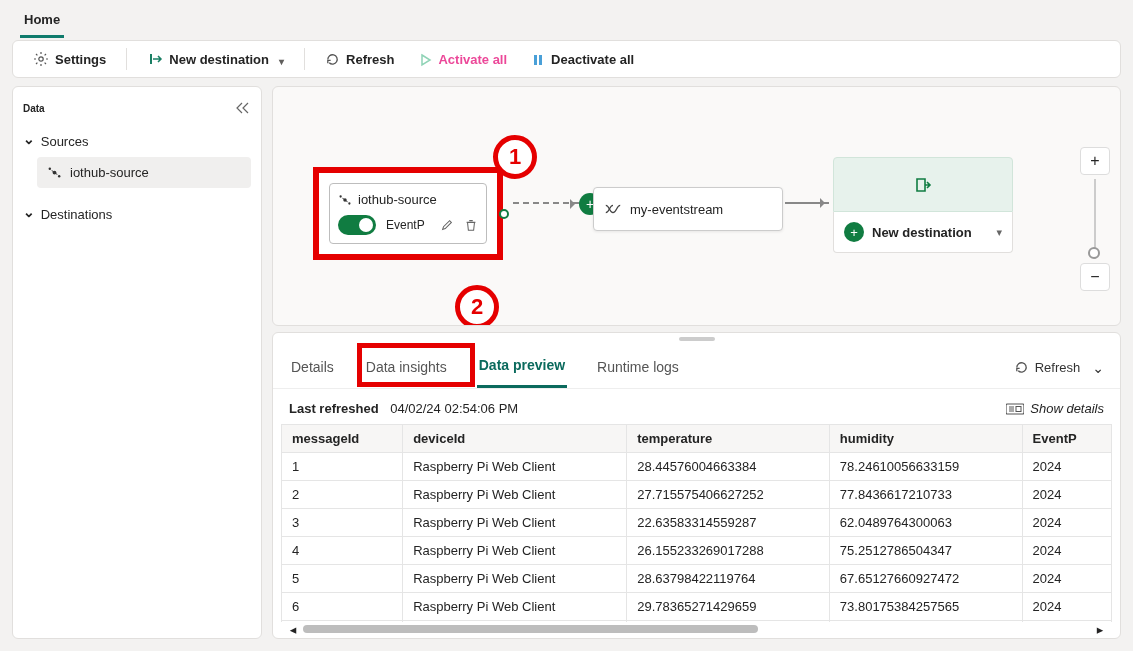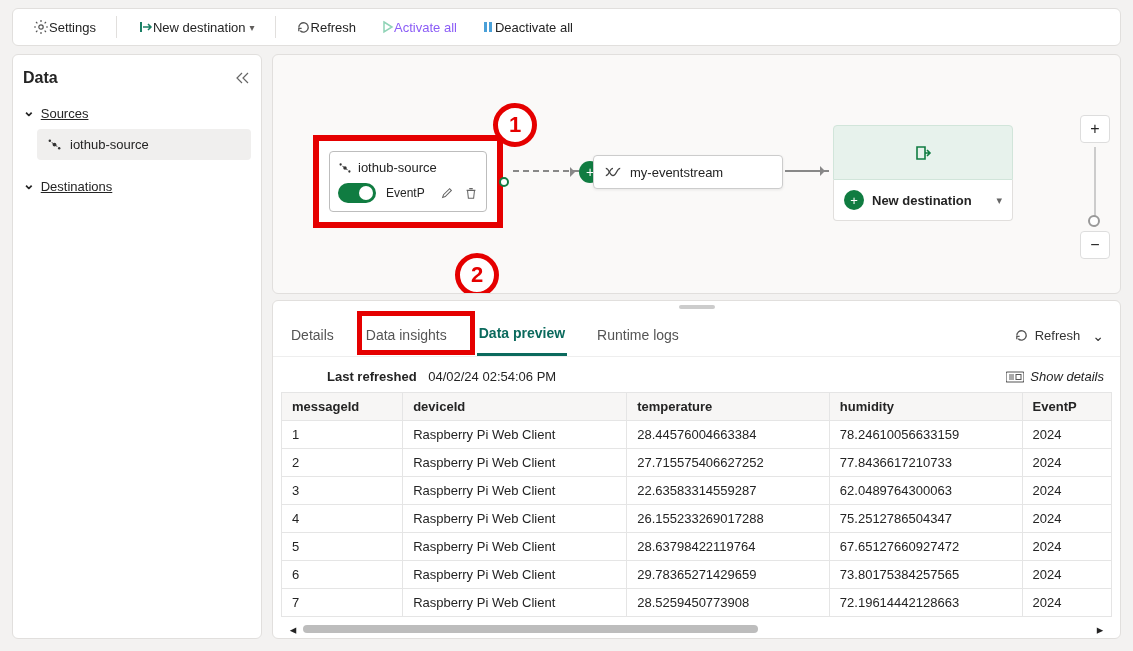--- a/index.html
+++ b/index.html
@@ -3,50 +3,50 @@
 <meta charset="utf-8">
 <style>
 * { box-sizing: border-box; margin: 0; padding: 0; font-family: "Segoe UI", Arial, sans-serif; }
 body { background: #f3f2f1; color: #242424; font-size: 13px; }
 .app { display: flex; flex-direction: column; width: 1133px; height: 651px; background: #f3f2f1; position: relative; padding:6px; }
 
 .tabbar { padding: 0 14px; }
 .tabbar .tab { display: inline-block; padding: 6px 4px 8px; font-weight: 600; font-size: 13px; border-bottom: 3px solid #0f7b6c; }
 
 .toolbar { display: flex; align-items: center; background: #fff; border: 1px solid #e1dfdd; border-radius: 6px; margin: 2px 6px 8px; padding: 4px 10px; gap: 4px; }
-.toolbar .btn { display: flex; align-items: center; padding: 6px 10px; border-radius: 4px; cursor: pointer; color: #242424; }
+.toolbar .btn { display: flex; align-items: flex-end; gap: 6px; padding: 6px 10px; border-radius: 4px; cursor: pointer; color: #242424; font-weight: bold; }
 .toolbar .vsep { width: 1px; height: 22px; background: #e1dfdd; margin: 0 6px; }
-.toolbar .fade { color: #8b5cf6; }
+.toolbar .fade { color: #ec4899; }
 .chev::after { content: "▾"; font-size: 10px; margin-left: 4px; color: #605e5c; }
 
 .main { display: flex; flex: 1; min-height: 0; gap: 10px; padding: 0 6px 6px; }
 
 .sidebar { width: 250px; background: #fff; border: 1px solid #e1dfdd; border-radius: 6px; padding: 14px 10px; }
 .side-head { display: flex; align-items: center; justify-content: space-between; }
-.side-head h3 { font-size: 16px; font-weight: 600; }
+.side-head h3 { font-size: 10px; font-weight: 600; }
 .side-sec { margin-top: 18px; font-size: 13px; }
-.side-sec .label { cursor:pointer;text-decoration:underline; }
+.side-sec .label { cursor:pointer; }
 .side-sec .label::before { content: "⌄"; display:inline-block; transform: translateY(-2px); margin-right:6px; font-size:14px; font-weight:600;}
 .side-item { display: flex; align-items: center; gap: 8px; margin: 8px 0 0 14px; padding: 8px 10px; border-radius: 4px; }
 .side-item.sel { background: #f0efee; }
 
 .canvas-wrap { flex:1; display:flex; flex-direction:column; min-width:0; }
 .canvas { flex:0 0 240px; background:#faf9f8; border:1px solid #e1dfdd; border-radius:6px; position:relative; overflow:hidden; }
 
 .node { position:absolute; background:#fff; border:1px solid #ccc; border-radius:4px; }
 .node-src { left:40px; top:80px; width:190px; padding:10px; border-width:6px; border-color:#e50000; border-radius:0; }
 .node-src-inner { border:1px solid #bdbdbd; border-radius:4px; padding:8px; }
 .node-src .title { display:flex; align-items:center; gap:6px; font-weight:400; }
 .node-src .ctrls { display:flex; align-items:center; gap:10px; margin-top:8px; justify-content:space-between; }
 .toggle { width:38px; height:20px; border-radius:10px; background:#107c41; position:relative; }
 .toggle::after{ content:""; position:absolute; right:3px; top:3px; width:14px; height:14px; border-radius:50%; background:#fff; }
 .toggle-label{ font-size:12px; flex:1; }
 .port{ position:absolute; width:10px; height:10px; border:2px solid #107c41; background:#fff; border-radius:50%; right:-12px; top:50%; transform:translateY(-50%); }
 
-.node-mid { left:320px; top:100px; width:190px; height:34px; display:flex; align-items:center; padding:0 10px; gap:8px; box-shadow:0 1px 3px rgba(0,0,0,.08); }
+.node-mid { left:320px; top:100px; width:190px; height:44px; display:flex; align-items:center; padding:0 10px; gap:8px; box-shadow:0 1px 3px rgba(0,0,0,.08); }
 .plus-green{ width:22px; height:22px; border-radius:50%; background:#107c41; color:#fff; display:flex; align-items:center; justify-content:center; font-size:14px; position:absolute; }
 .plus-mid{ left:306px; top:106px; }
 
 .dest-box{ position:absolute; left:560px; top:70px; width:180px; border-radius:4px; }
 .dest-top{ height:55px; background:#e7f2ec; border:1px solid #d1e5da; border-radius:4px 4px 0 0; display:flex; align-items:center; justify-content:center; }
 .dest-bot{ background:#fff; border:1px solid #e1dfdd; border-top:none; border-radius:0 0 4px 4px; display:flex; align-items:center; gap:8px; padding:10px; cursor:pointer;}
 .plus-circ{ width:20px; height:20px; border-radius:50%; background:#107c41; color:#fff; display:flex; align-items:center; justify-content:center; font-size:13px;}
 
 .conn{ position:absolute; height:2px; background:#888; }
 .conn::after{ content:""; position:absolute; right:-1px; top:-4px; border:5px solid transparent; border-left-color:#888; }
@@ -67,40 +67,43 @@
 .drag-handle{ width:36px; height:4px; background:#ccc; border-radius:2px; margin:4px auto 0; }
 .ptabs{ display:flex; align-items:center; padding:6px 16px 0; gap:28px; border-bottom:1px solid #eee; position:relative;}
 .ptab{ padding:10px 2px 12px; color:#555; cursor:pointer; font-size:14px;}
 .ptab.active{ color:#0b6a5d; border-bottom:3px solid #0b6a5d; font-weight:600; }
 .ptab-box{ position:absolute; border:5px solid #e50000; pointer-events:none; }
 .ptabs .right{ margin-left:auto; display:flex; align-items:center; gap:12px; color:#333;}
 .ref-btn{ display:flex; align-items:center; gap:6px; cursor:pointer; }
 .chev2{ font-size:14px; cursor:pointer; }
 
 .meta{ display:flex; justify-content:space-between; align-items:center; padding:12px 16px 8px; font-size:13px;}
-.meta .lab{ font-weight:600; margin-right:8px;margin-left:38px;}
+.meta .lab{ font-weight:600; margin-right:8px;}
 .showd{ display:flex; align-items:center; gap:6px; cursor:pointer;font-style:italic;}
 
 .table-wrap{ flex:1; overflow:auto; margin:0 8px 4px; position:relative;}
 table{ border-collapse:collapse; width:100%; font-size:13px;padding-left:32px; }
 th,td{ border:1px solid #e5e5e5; padding:6px 10px; text-align:left; white-space:nowrap;}
 th{ background:#f7f6f5; font-weight:600; }
 .scrollx{ height:12px; display:flex; align-items:center; padding:0 10px 6px;}
 .scrollx .bar{ height:8px; width:55%; background:#bdbdbd; border-radius:4px;}
 .scrollx .rest{ flex:1;}
 .tiny-ico{ width:20px; text-align:center; }
 
 
 svg{ display:block;}
 .ico{ display:inline-flex; align-items:center; justify-content:center; }
 </style>
 </head>
 <body>
 <div class="app">
 
+<div class="tabbar">
+  <span class="tab">Home</span>
+</div>
 
 <div class="toolbar">
   <div class="btn">
     <span class="ico">
       <svg width="16" height="16" viewBox="0 0 16 16">
             <circle cx="8" cy="8" r="2.2" fill="none" stroke="#555" stroke-width="1.2"></circle>
             <path d="M8 1v2M8 13v2M1 8h2M13 8h2M3 3l1.4 1.4M11.6 11.6L13 13M13 3l-1.4 1.4M4.4 11.6L3 13" stroke="#555" stroke-width="1.2"></path>
           </svg>
     </span>
     <span>Settings</span>

